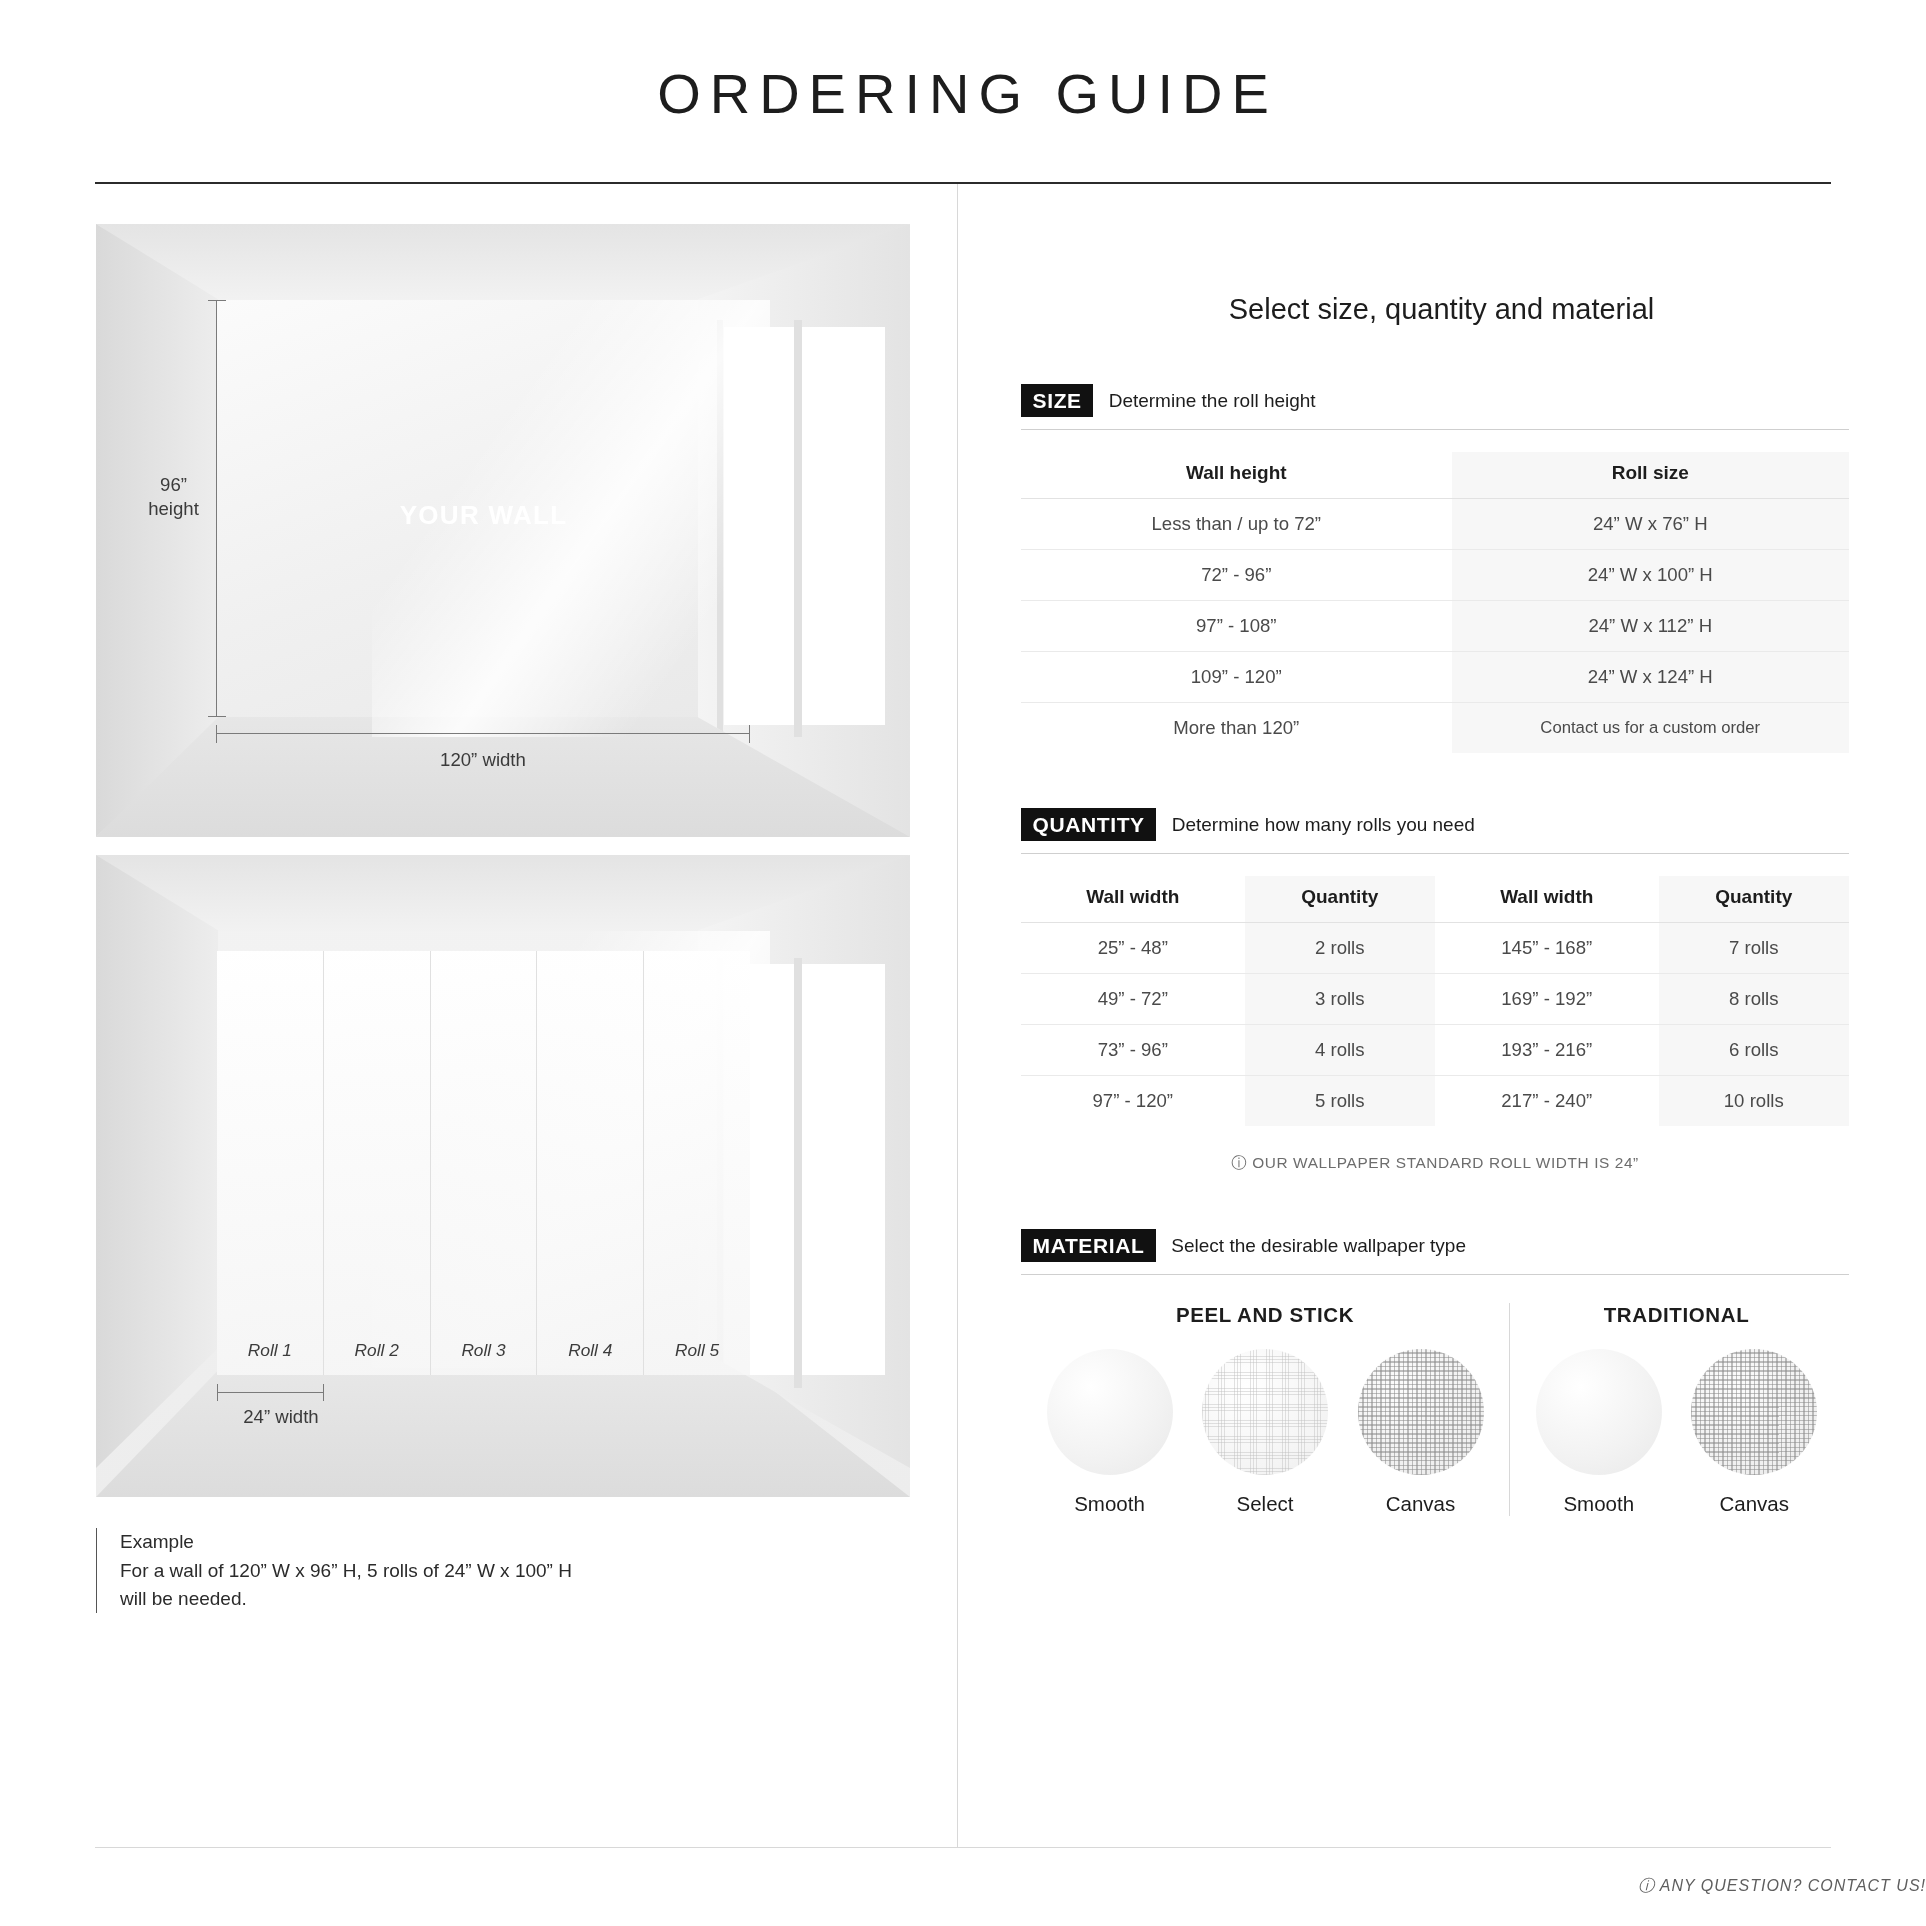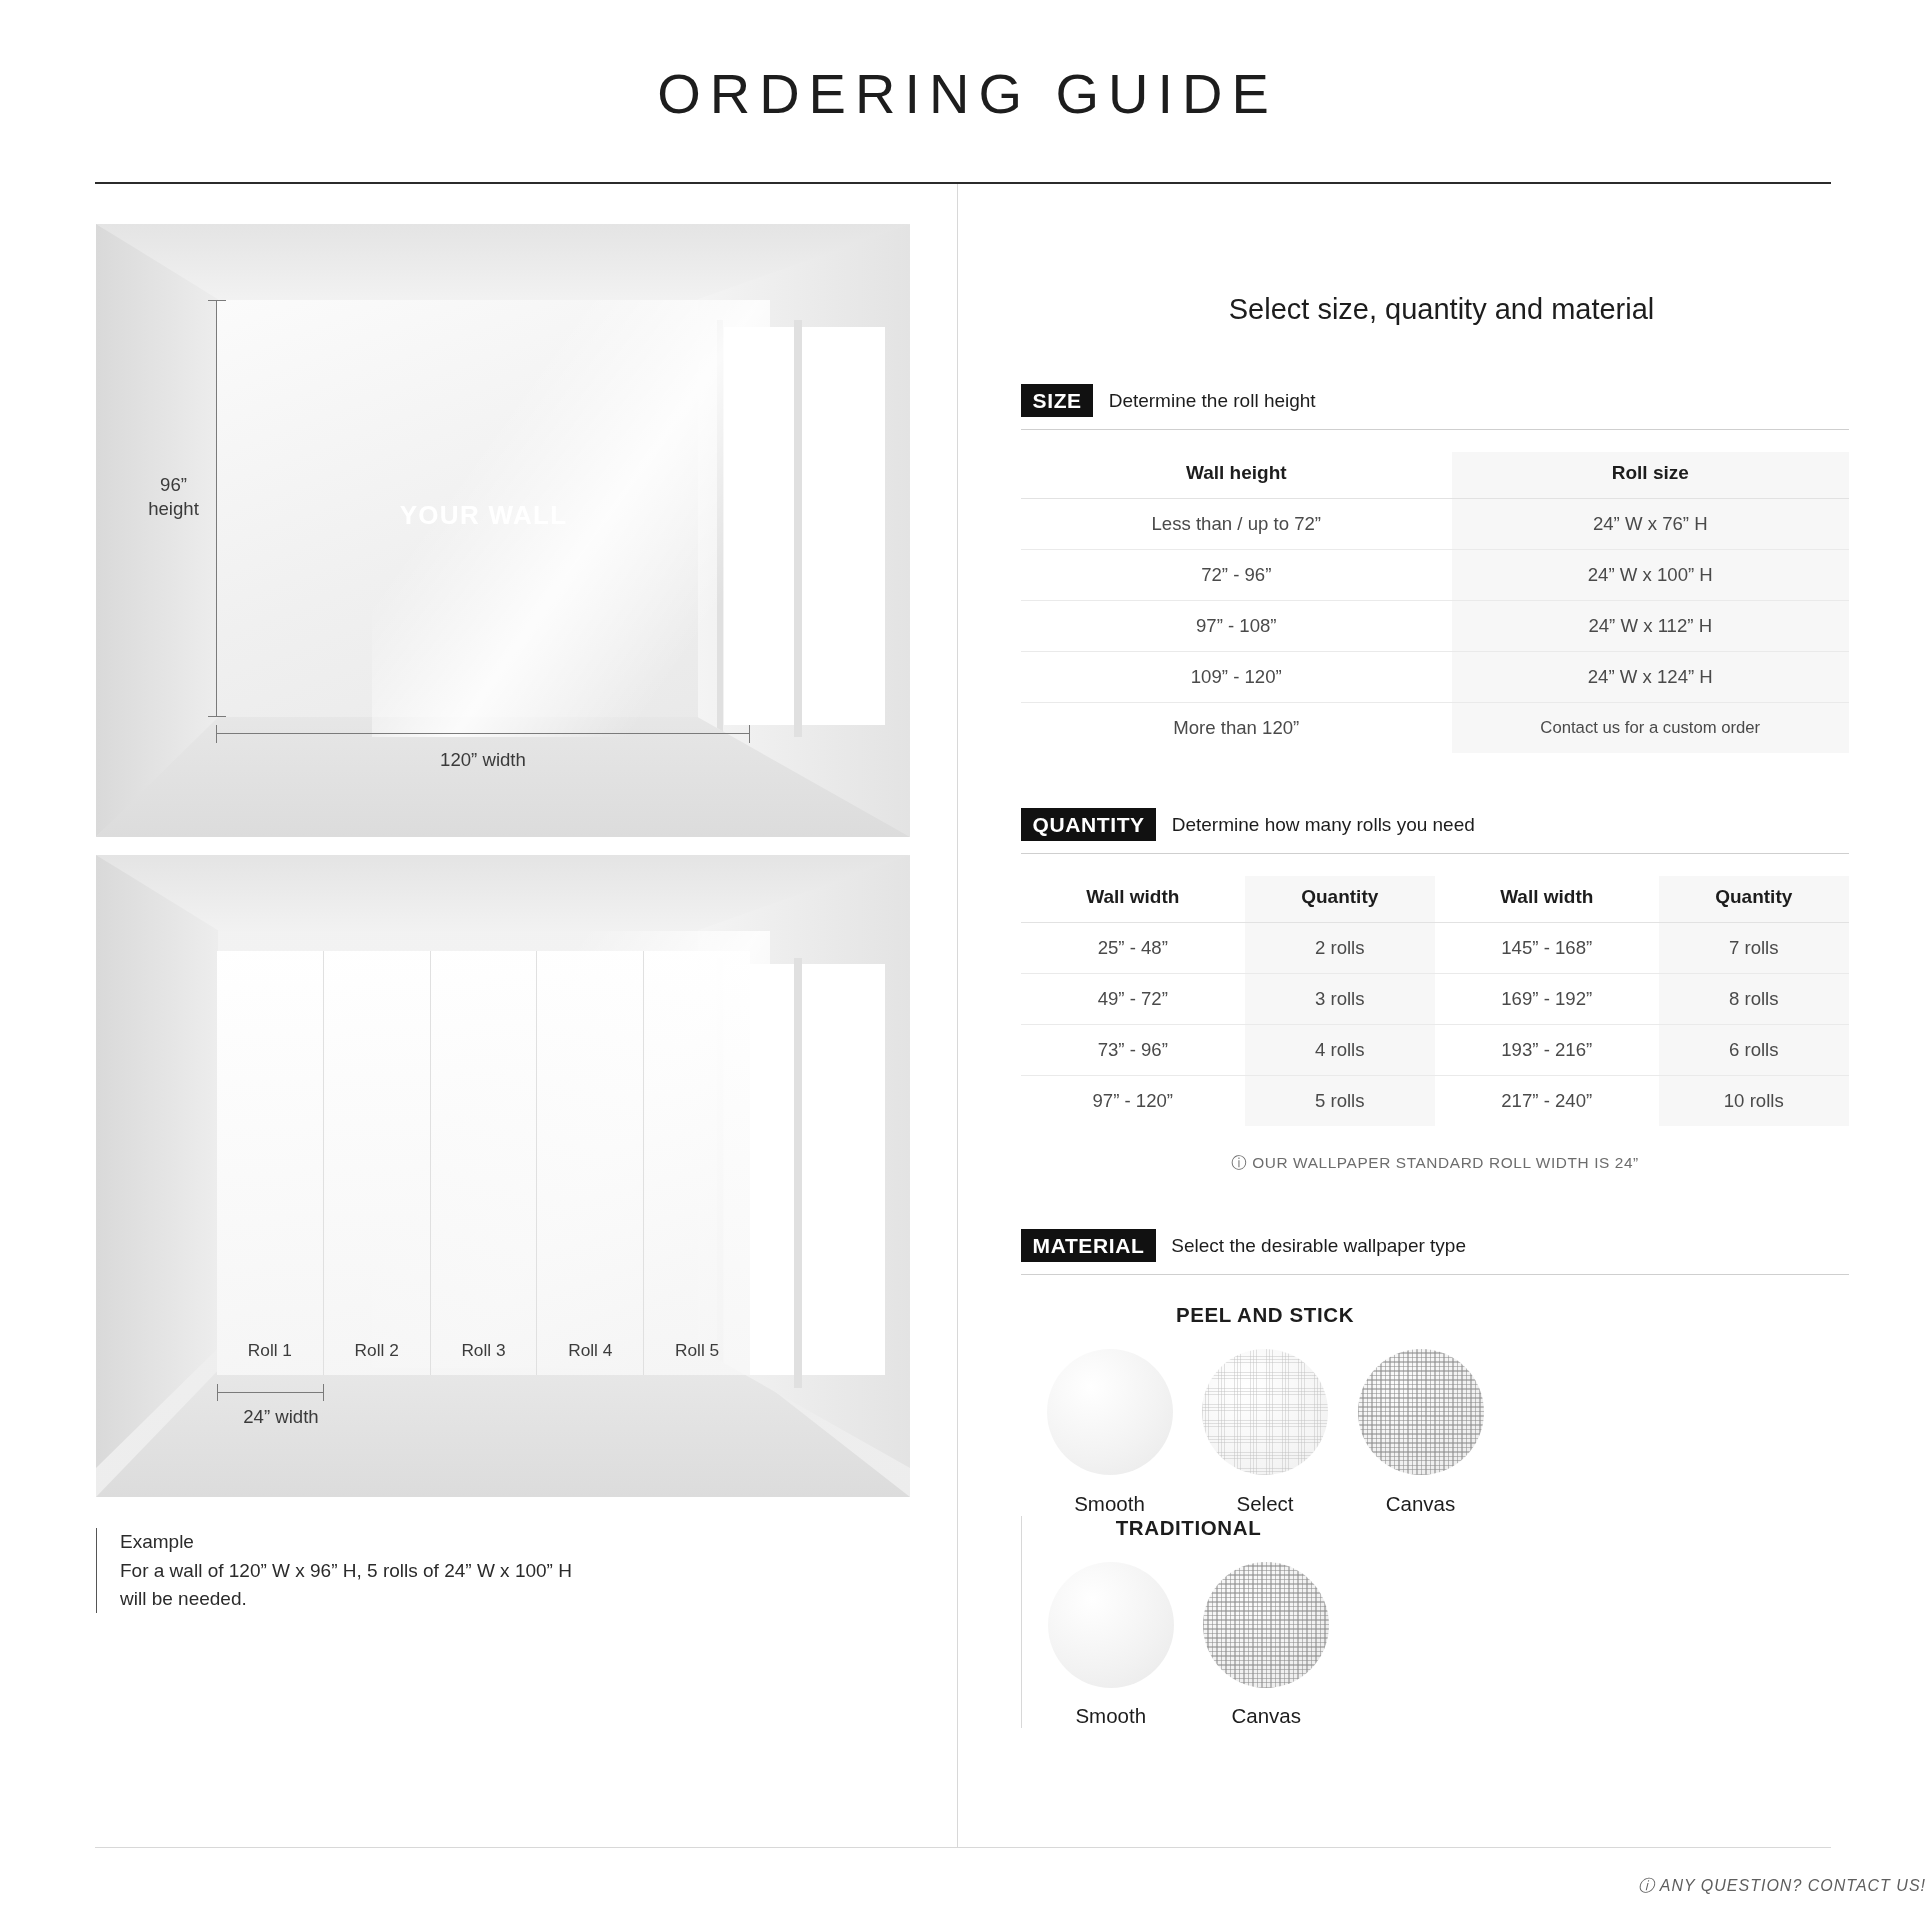--- a/index.html
+++ b/index.html
@@ -183,20 +183,21 @@
     position: relative;
     background: linear-gradient(180deg, rgba(255,255,255,0.9), rgba(246,246,246,0.9));
   }
   .roll-strip:last-child { border-right: none; }
   .roll-label {
     position: absolute;
     bottom: 14px; left: 0; right: 0;
     text-align: center;
     font-size: 17.3px;
     color: #3c3c3c;
+    font-style: italic;
   }
   .dim-h2 {
     position: absolute;
     left: 121px; top: 537px;
     width: 107px; height: 1.3px;
     background: #7a7a7a;
   }
   .dim-h2:before, .dim-h2:after {
     content: ""; position: absolute; top: -7.7px; width: 1.3px; height: 16.7px; background: #7a7a7a;
   }
@@ -270,21 +271,21 @@
   .note {
     margin-top: 27px;
     text-align: center;
     font-size: 15.4px;
     letter-spacing: 0.6px;
     color: #6d6d6d;
   }
   .note .i { display: inline-block; margin-right: 5.1px; }
 
   
-  .material-wrap { margin-top: 28px; display: flex; flex-direction: column; }
+  .material-wrap { margin-top: 28px; display: flex; }
   .mat-group { position: relative; }
   .mat-group.peel { width: 488px; }
   .mat-group.trad { width: 334px; border-left: 1.3px solid #d8d8d8; }
   .mat-title {
     text-align: center;
     font-size: 20.5px;
     font-weight: 700;
     letter-spacing: 0.6px;
     color: #1d1d1d;
     margin-bottom: 22px;

